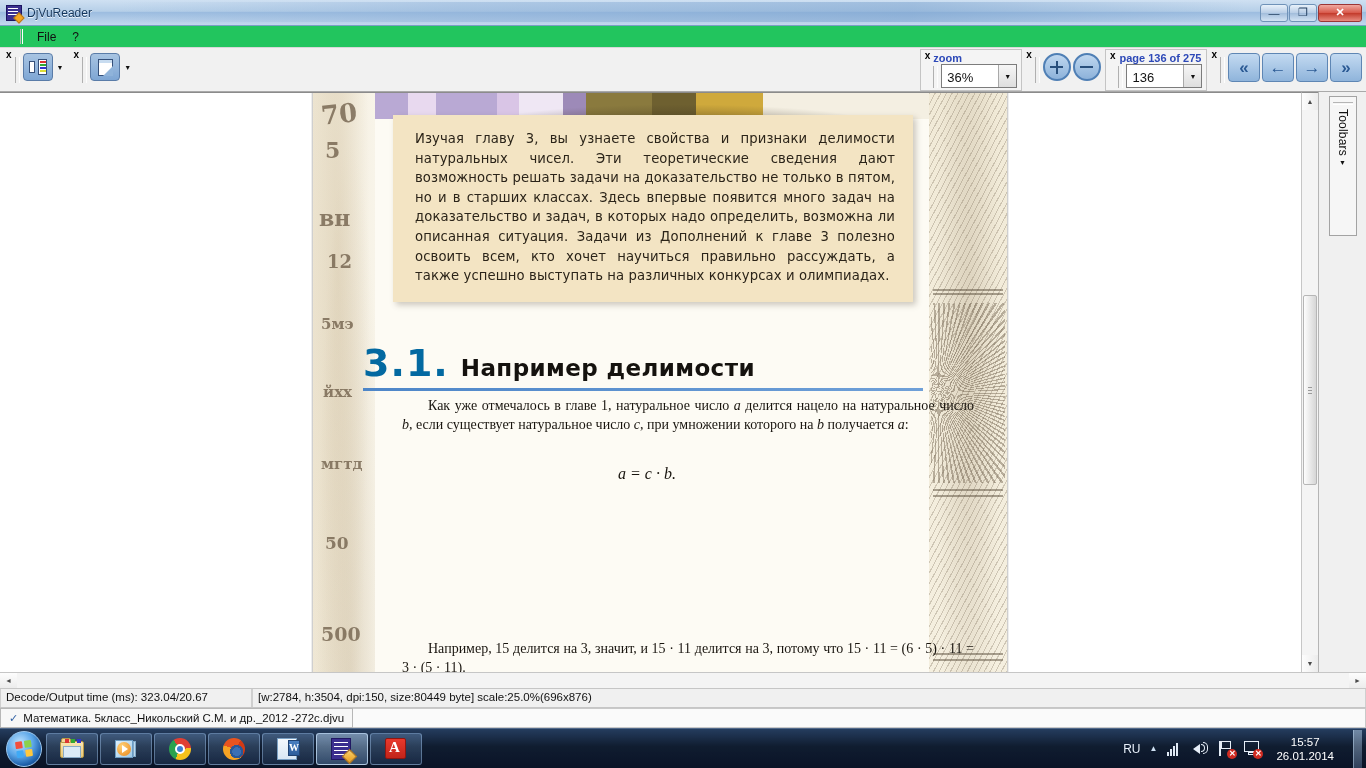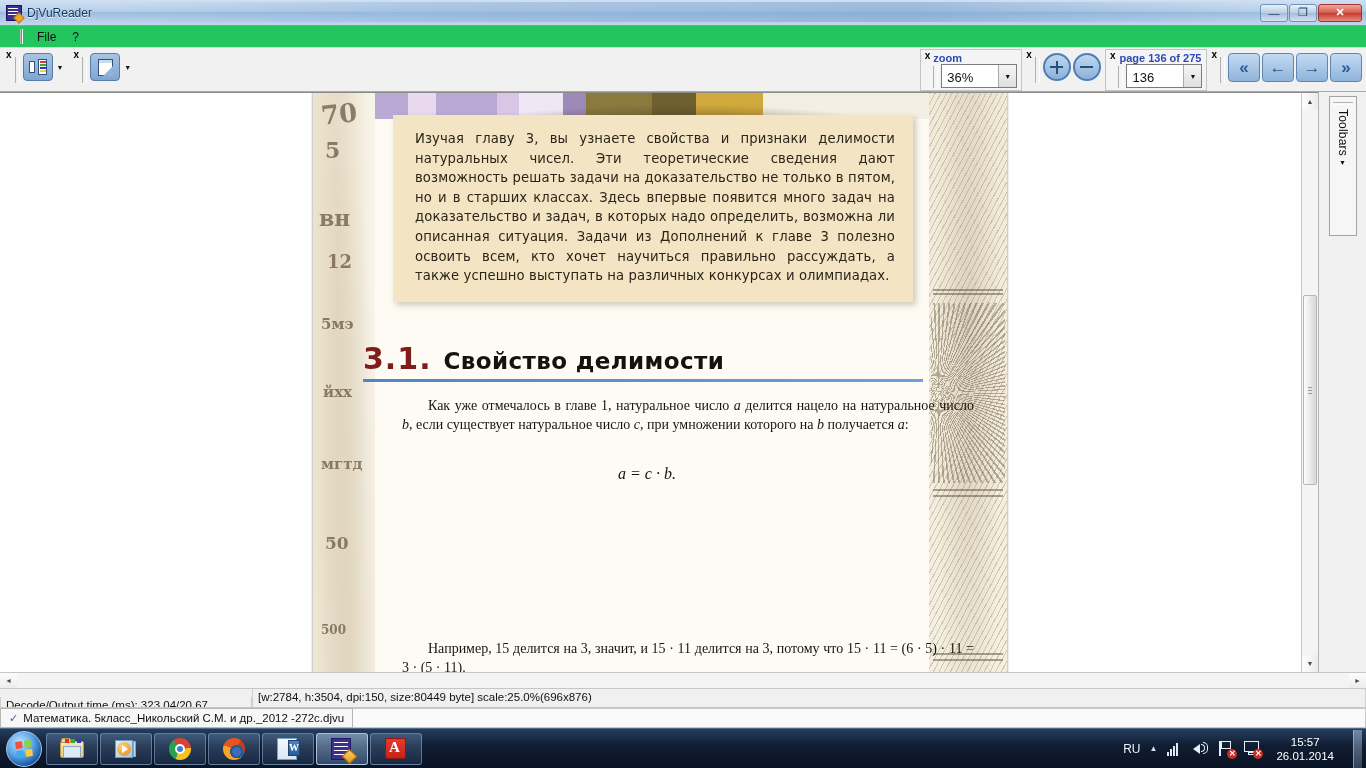--- a/index.html
+++ b/index.html
@@ -133,22 +133,22 @@
   .page .topimage::after { content: ""; position: absolute; inset: 0;
     background: radial-gradient(ellipse at 55% 120%, rgba(60,50,30,.5), transparent 45%); }
 
   .intro-box {
     position: absolute; left: 80px; top: 22px; width: 520px; padding: 14px 18px 16px 22px;
     background: #f3e4c3; box-shadow: 3px 3px 6px rgba(80,70,50,.28);
     font-family: "DejaVu Sans", sans-serif; font-size: 13.2px; line-height: 19.6px;
     color: #2b2419; text-align: justify; letter-spacing: .1px;
   }
   .sec-head { position: absolute; left: 50px; top: 248px; width: 570px; }
-  .sec-head .num { font-family: "DejaVu Sans", sans-serif; font-size: 30px; font-weight: bold;
-    color: #7f1d1d; letter-spacing: 1px; }
+  .sec-head .num { font-family: "DejaVu Sans", sans-serif; font-size: 38px; font-weight: bold;
+    color: #0369a1; letter-spacing: 1px; }
   .sec-head .ttl { font-family: "DejaVu Sans", sans-serif; font-size: 23px; font-weight: bold;
     color: #15120e; margin-left: 12px; letter-spacing: .4px; }
   .sec-head .rule { margin-top: 3px; height: 3px; width: 560px;
     background: linear-gradient(to right, #4e86c8, #6fa0d8); }
 
   .bodytext { position: absolute; left: 48px; width: 572px;
     font-family: "Liberation Serif", serif; font-size: 14px; line-height: 19px;
     color: #19150f; text-align: justify; margin-left: 41px; }
   .bodytext i { font-style: italic; }
   .bodytext b { font-weight: bold; }
@@ -186,21 +186,21 @@
     display: flex; flex-direction: column; align-items: center; justify-content: flex-start;
     padding-top: 5px; }
   .tab-vert .bar { width: 20px; height: 3px; border-top: 1px solid #b5b5b5; border-bottom: 1px solid #fff; margin-bottom: 4px; }
   .tab-vert .vtext { writing-mode: vertical-rl; font-size: 12px; color: #111; letter-spacing: .2px; }
   .tab-vert .caret { font-size: 7px; color: #111; margin-top: 3px; }
 
   
   .statusbar { height: 19px; background: #f0f0f0; border-top: 1px solid #c6c6c6; display: flex; }
   .status-cell { font-size: 11.5px; color: #111; padding: 2px 5px 0 5px;
     border: 1px solid #cfcfcf; border-top: none; border-bottom: none; white-space: nowrap; }
-  .status-cell.a { width: 252px; margin-top: 8px; }
+  .status-cell.a { width: 252px; }
   .status-cell.b { flex: 1; }
 
   
   .tabbar { height: 21px; background: #eeeeee; border-top: 1px solid #c6c6c6; display: flex; align-items: stretch; }
   .doctab { display: flex; align-items: center; gap: 5px; padding: 0 8px;
     border: 1px solid #b7b7b7; background: #f7f7f7; font-size: 11.5px; color: #111; }
   .doctab .chk { color: #2e5fa3; font-size: 11px; }
   .tabbar .rest { flex: 1; border: 1px solid #c9c9c9; border-left: none; background: #fafafa; }
 
   
@@ -425,37 +425,37 @@
 
         <div class="marg-left">
           <div class="scribble" style="left:8px;top:6px;font-size:26px;transform:rotate(-6deg)">70</div>
           <div class="scribble" style="left:12px;top:44px;font-size:22px">5</div>
           <div class="scribble" style="left:6px;top:112px;font-size:22px">вн</div>
           <div class="scribble" style="left:14px;top:158px;font-size:18px">12</div>
           <div class="scribble" style="left:8px;top:222px;font-size:15px">5мэ</div>
           <div class="scribble" style="left:10px;top:290px;font-size:15px">йхх</div>
           <div class="scribble" style="left:8px;top:362px;font-size:15px">мгтд</div>
           <div class="scribble" style="left:12px;top:440px;font-size:17px">50</div>
-          <div class="scribble" style="left:8px;top:530px;font-size:12px">500</div>
+          <div class="scribble" style="left:8px;top:530px;font-size:19px">500</div>
         </div>
 
         <div class="marg-right">
           <div class="band" style="top:196px"></div>
           <div class="band" style="top:200px"></div>
           <div class="fan"></div>
           <div class="band" style="top:396px"></div>
           <div class="band" style="top:402px"></div>
           <div class="band" style="top:560px"></div>
           <div class="band" style="top:566px"></div>
         </div>
 
         <div class="intro-box">Изучая главу 3, вы узнаете свойства и признаки делимости натуральных чисел. Эти теоретические сведения дают возможность решать задачи на доказательство не только в пятом, но и в старших классах. Здесь впервые появится много задач на доказательство и задач, в которых надо определить, возможна ли описанная ситуация. Задачи из Дополнений к главе 3 полезно освоить всем, кто хочет научиться правильно рассуждать, а также успешно выступать на различных конкурсах и олимпиадах.</div>
 
         <div class="sec-head">
-          <span class="num">3.1.</span><span class="ttl">Свойство делимости</span>
+          <span class="num">3.1.</span><span class="ttl">Например делимости</span>
           <div class="rule"></div>
         </div>
 
         <div class="bodytext p1">
           Как уже отмечалось в главе 1, натуральное число <i>a</i> делится нацело на натуральное число <i>b</i>, если существует натуральное число <i>c</i>, при умножении которого на <i>b</i> получается <i>a</i>:
         </div>
 
         <div class="formula">a = c · b.</div>
 
 

